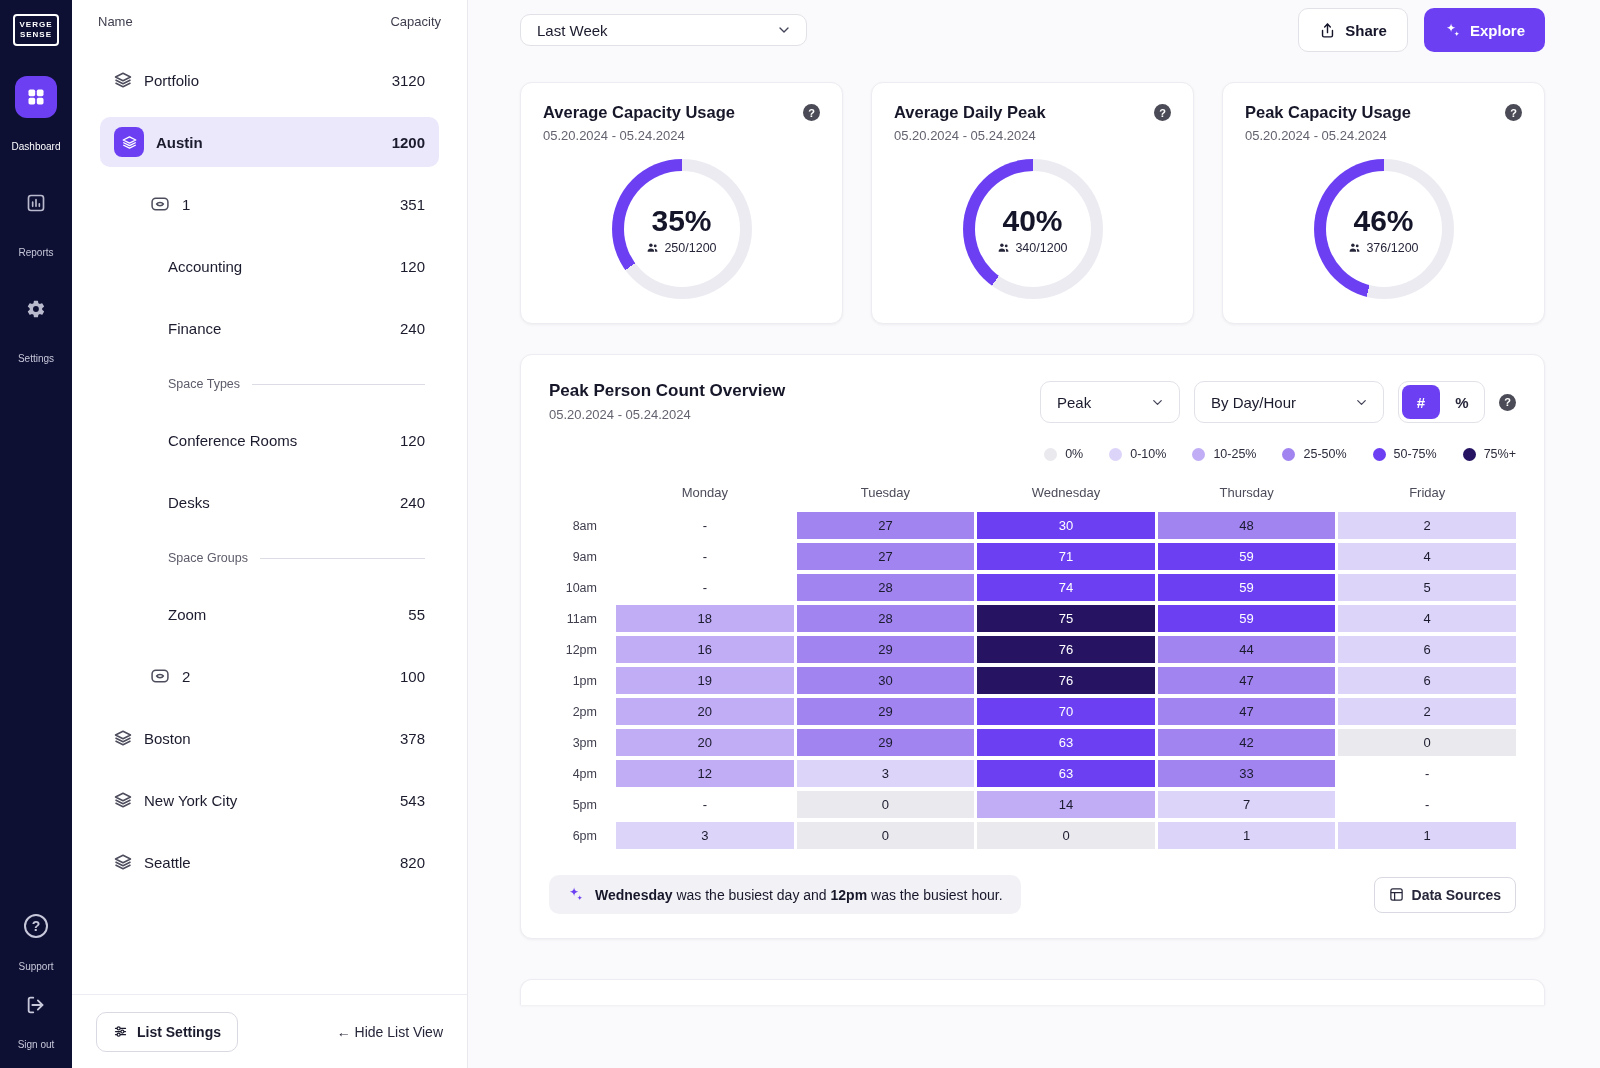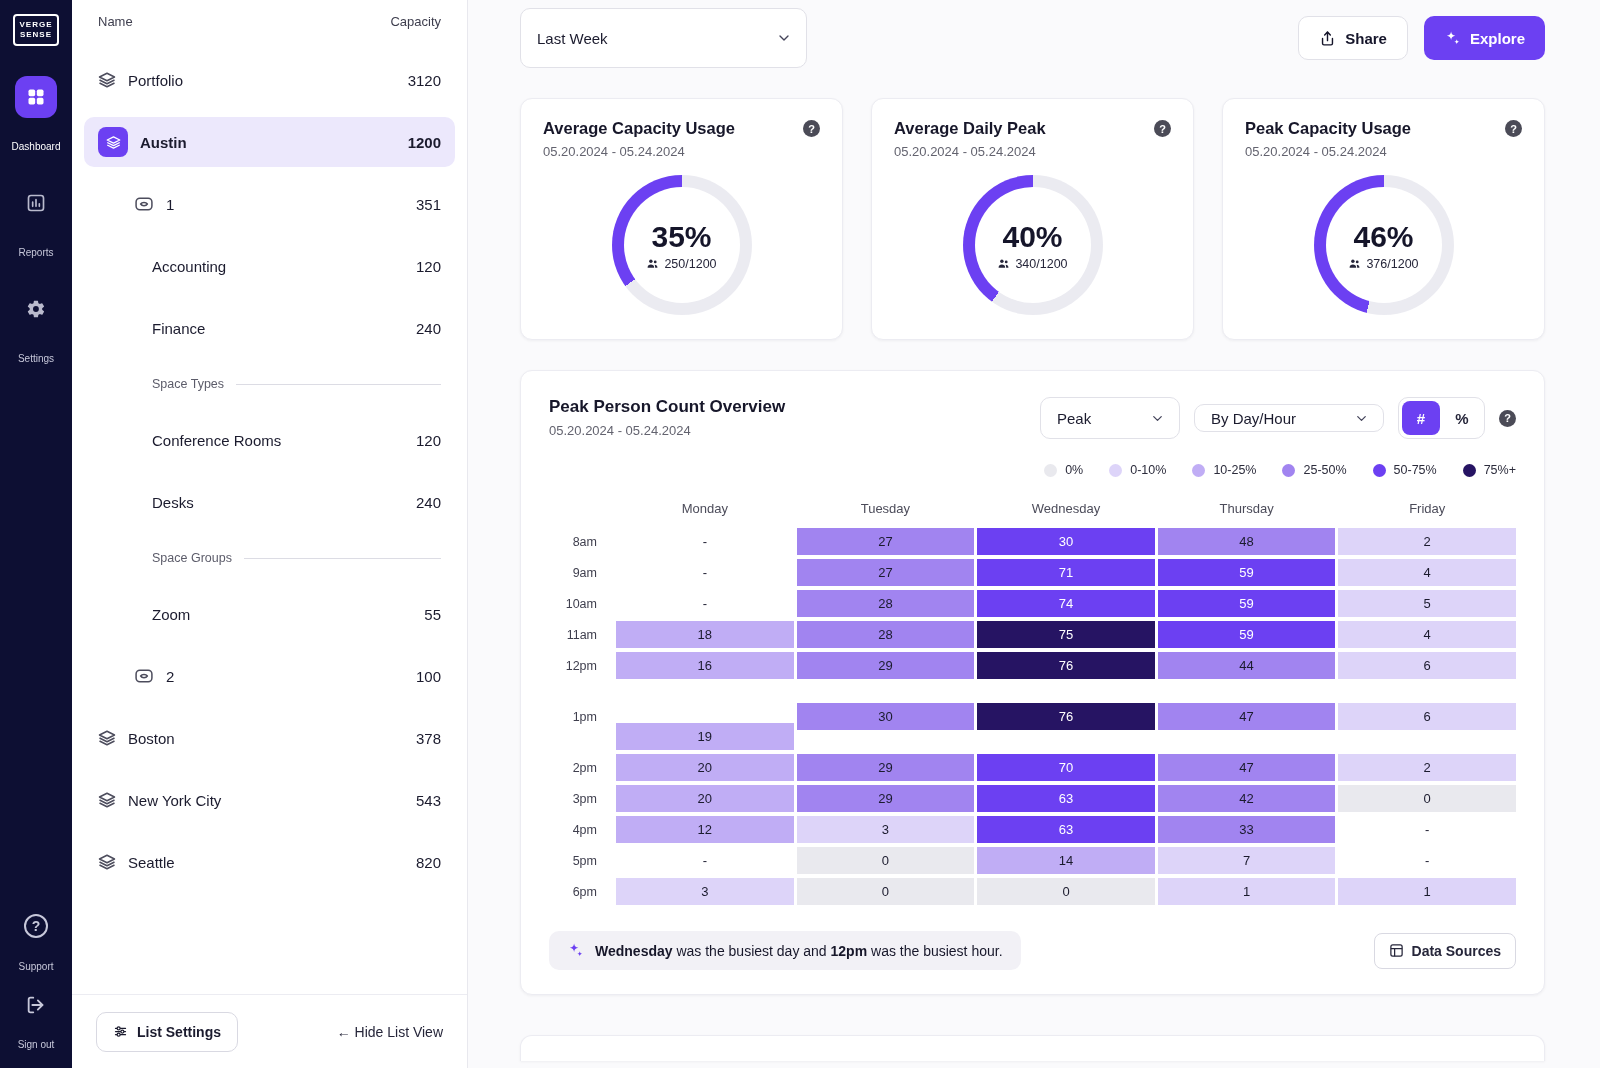--- a/index.html
+++ b/index.html
@@ -41,21 +41,21 @@
 
   
   .sidebar {
     width:396px; flex-shrink:0; background:#fff; border-right:1px solid #e8e8ee;
     display:flex; flex-direction:column; position:relative;
   }
   .side-header {
     display:flex; justify-content:space-between;
     padding:14px 26px 18px; font-size:13px; color:#3e3e4e;align-items:center;
   }
-  .side-list { flex:1; padding:8px 12px 0; overflow:hidden;text-align:center; }
+  .side-list { flex:1; padding:8px 28px 0; overflow:hidden;text-align:center; }
   .side-row {
     display:flex; align-items:center; height:50px; margin-bottom:12px;
     padding:0 14px; border-radius:10px; cursor:pointer; font-size:15px;
   }
   .side-row .icon { margin-right:12px; color:#4c4c5c; }
   .side-row.active { background:#ece8fc; font-weight:700; }
   .side-row.active .icon.chip {
     background:#6C40F2; color:#fff; width:30px; height:30px; border-radius:8px;
     display:flex; align-items:center; justify-content:center; margin-right:12px;
   }
@@ -76,21 +76,21 @@
     display:flex; align-items:center; gap:9px; border:1px solid #d9d9e2; border-radius:10px;
     background:#fff; padding:11px 16px; font-size:14px; font-weight:600; color:#1b1b2e; cursor:pointer;
   }
   .hide-link { font-size:14px; color:#26263a; cursor:pointer; }
 
   
   .main { flex:1; padding:8px 55px 0 52px; overflow:hidden; }
   .topbar { display:flex; justify-content:space-between; align-items:center; margin-bottom:30px; }
   .select {
     display:flex; align-items:center; justify-content:space-between;
-    height:60px; border:1px solid #e1e1e8; border-radius:10px; background:#fff;
+    height:32px; border:1px solid #e1e1e8; border-radius:10px; background:#fff;
     padding:0 14px 0 16px; font-size:15px; color:#1b1b2e; cursor:pointer;
   }
   .select .icon { color:#44445a; margin-left:14px; }
   .select.range { width:287px; }
   .topbar-right { display:flex; gap:16px; }
   .btn {
     display:flex; align-items:center; gap:9px; height:44px; border-radius:10px;
     font-size:15px; font-weight:600; padding:0 20px; cursor:pointer; border:none;
   }
   .btn-share { background:#fff; border:1px solid #e1e1e8; color:#15152a; }
@@ -121,21 +121,21 @@
   .gauge-pct { font-size:30px; font-weight:700; color:#15152a; }
   .gauge-ratio { display:flex; align-items:center; gap:5px; font-size:12.5px; color:#26263a; margin-top:3px; }
   .gauge-ratio .icon { color:#26263a; }
 
   
   .hm-card { padding:26px 28px 24px; }
   .hm-head { display:flex; justify-content:space-between; align-items:flex-start; }
   .hm-title { font-size:17px; font-weight:700; color:#17172a; }
   .hm-controls { display:flex; align-items:center; gap:14px; }
   .select.metric { width:140px; height:42px; }
-  .select.grouping { width:190px; height:28px; }
+  .select.grouping { width:190px; height:42px; }
   .toggle { display:flex; gap:3px; border:1px solid #e1e1e8; border-radius:10px; background:#fff; padding:3px; }
   .toggle-btn {
     width:38px; height:34px; border-radius:8px; display:flex; align-items:center; justify-content:center;
     font-size:15px; font-weight:600; color:#26263a; cursor:pointer;
   }
   .toggle-btn.active { background:#6C40F2; color:#fff; }
   .legend { display:flex; justify-content:flex-end; align-items:center; gap:26px; margin-top:24px; }
   .legend-item { display:flex; align-items:center; gap:8px; font-size:12.5px; color:#2c2c3c; }
   .legend-dot { width:13px; height:13px; border-radius:50%; }
 
@@ -562,21 +562,21 @@
         <div class="hm-cell dark" style="background: rgb(38, 20, 99);">75</div>
         <div class="hm-cell dark" style="background: rgb(108, 64, 242);">59</div>
         <div class="hm-cell" style="background: rgb(221, 212, 249);">4</div>
         <div class="hm-time">12pm</div>
         <div class="hm-cell" style="background: rgb(192, 173, 245);">16</div>
         <div class="hm-cell" style="background: rgb(161, 132, 240);">29</div>
         <div class="hm-cell dark" style="background: rgb(38, 20, 99);">76</div>
         <div class="hm-cell" style="background: rgb(161, 132, 240);">44</div>
         <div class="hm-cell" style="background: rgb(221, 212, 249);">6</div>
         <div class="hm-time">1pm</div>
-        <div class="hm-cell" style="background: rgb(192, 173, 245); margin-top: 40px;">19</div>
+        <div class="hm-cell" style="background: rgb(192, 173, 245);">19</div>
         <div class="hm-cell" style="background: rgb(161, 132, 240);">30</div>
         <div class="hm-cell dark" style="background: rgb(38, 20, 99);">76</div>
         <div class="hm-cell" style="background: rgb(161, 132, 240);">47</div>
         <div class="hm-cell" style="background: rgb(221, 212, 249);">6</div>
         <div class="hm-time">2pm</div>
         <div class="hm-cell" style="background: rgb(192, 173, 245);">20</div>
         <div class="hm-cell" style="background: rgb(161, 132, 240);">29</div>
         <div class="hm-cell dark" style="background: rgb(108, 64, 242);">70</div>
         <div class="hm-cell" style="background: rgb(161, 132, 240);">47</div>
         <div class="hm-cell" style="background: rgb(221, 212, 249);">2</div>

